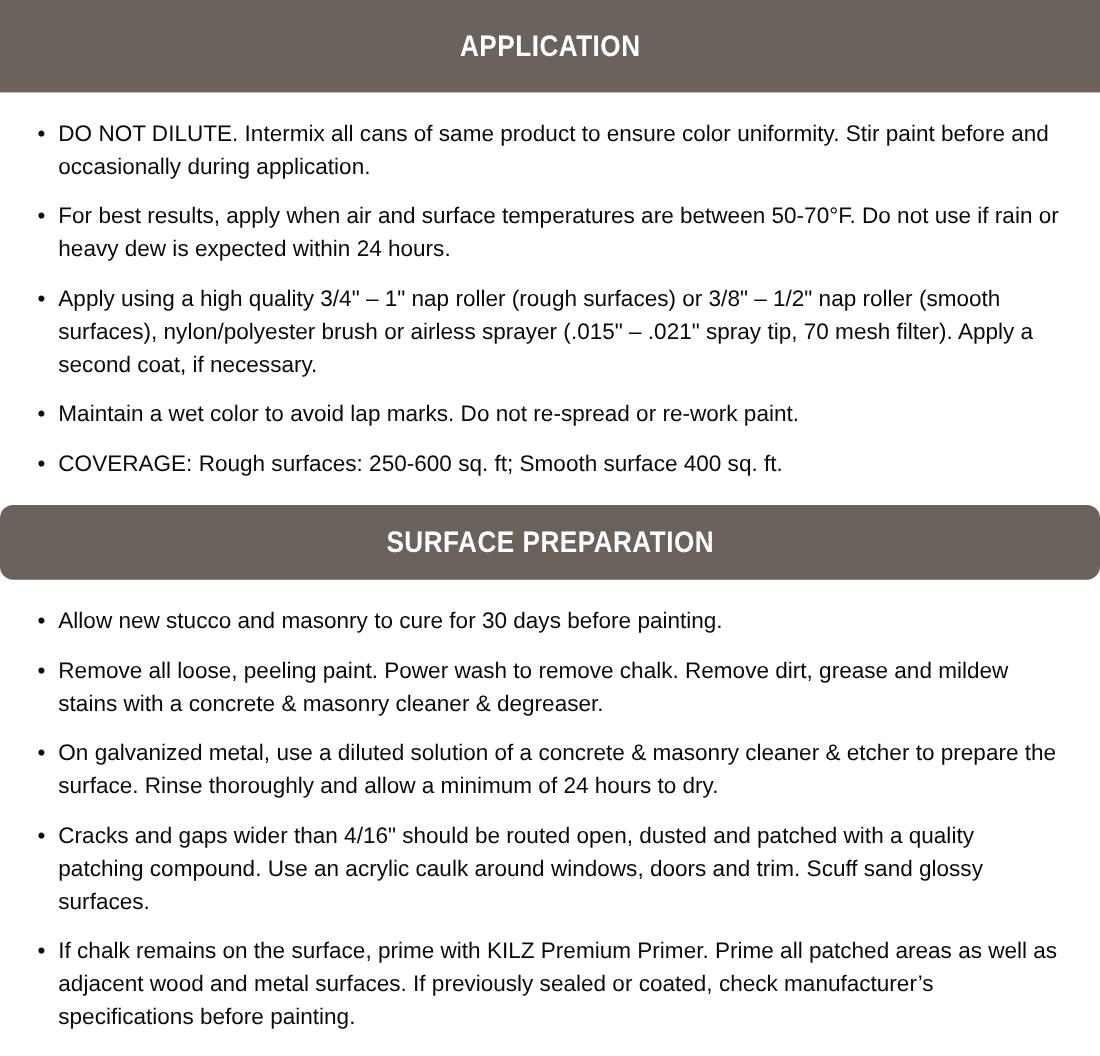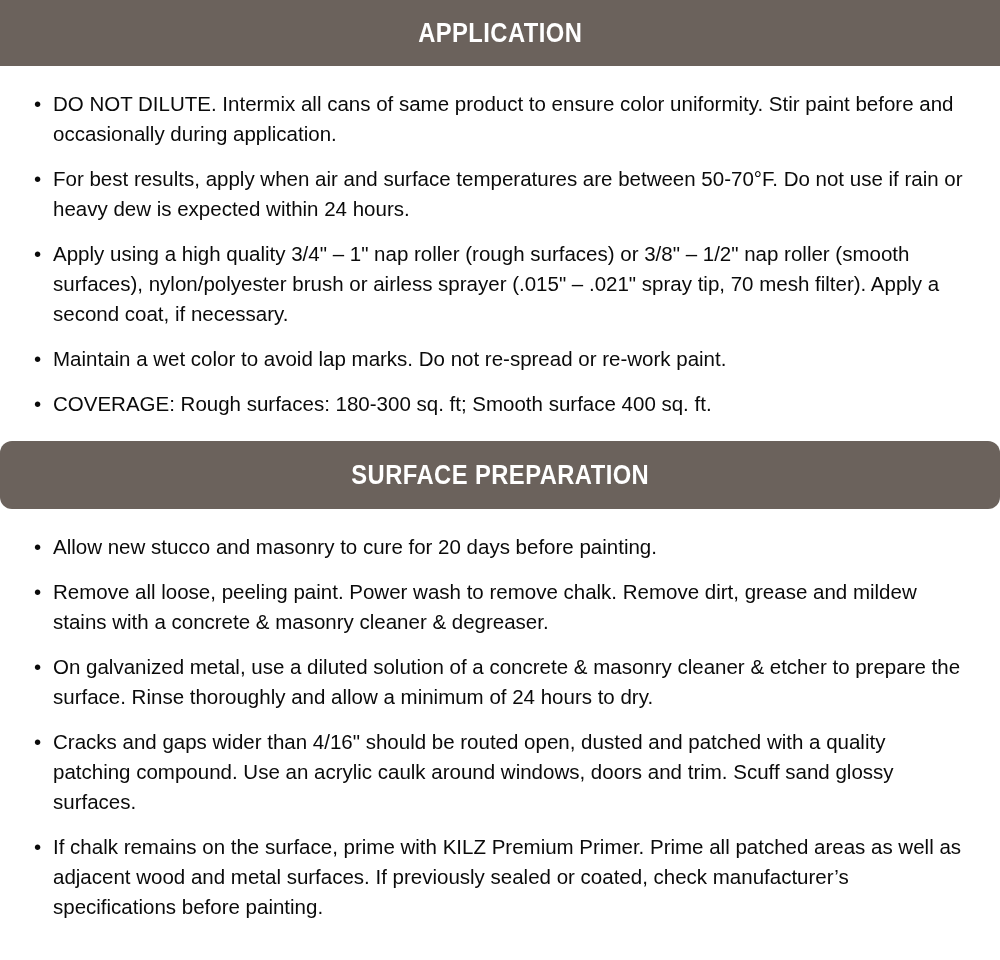--- a/index.html
+++ b/index.html
@@ -37,21 +37,21 @@
   .section-header .hdr-text {
     font-family: "Liberation Sans Narrow", "Liberation Sans", "DejaVu Sans Condensed", sans-serif;
     font-weight: bold;
     font-size: 27px;
     line-height: 1;
     transform: scaleX(0.88);
     transform-origin: center center;
     display: inline-block;
     white-space: nowrap;
   }
-  .hdr-application { height: 66px; }
+  .hdr-application { height: 84px; }
   .hdr-surface { height: 68px; border-radius: 12px; }
 
   
   .section-body {
     box-sizing: border-box;
     padding: 0 34px 0 34px;
   }
   .bullet-list {
     list-style: none;
     margin: 0;
@@ -111,36 +111,36 @@
       <li class="bullet-item">
         <span class="dot">•</span>
         <span class="btext">Apply using a high quality 3/4" – 1" nap roller (rough surfaces) or 3/8" – 1/2" nap roller (smooth surfaces), nylon/polyester brush or airless sprayer (.015" – .021" spray tip, 70 mesh filter). Apply a second coat, if necessary.</span>
       </li>
       <li class="bullet-item">
         <span class="dot">•</span>
         <span class="btext">Maintain a wet color to avoid lap marks. Do not re-spread or re-work paint.</span>
       </li>
       <li class="bullet-item">
         <span class="dot">•</span>
-        <span class="btext">COVERAGE: Rough surfaces: 180-300 sq. ft; Smooth surface 400 sq. ft.</span>
+        <span class="btext">COVERAGE: Rough surfaces: 250-600 sq. ft; Smooth surface 400 sq. ft.</span>
       </li>
     </ul>
   </div>
 
   <div class="gap-between"></div>
 
   <div class="section-header hdr-surface">
     <span class="hdr-text">SURFACE PREPARATION</span>
   </div>
 
   <div class="section-body body-surface">
     <ul class="bullet-list" id="prep-list">
       <li class="bullet-item">
         <span class="dot">•</span>
-        <span class="btext">Allow new stucco and masonry to cure for 20 days before painting.</span>
+        <span class="btext">Allow new stucco and masonry to cure for 30 days before painting.</span>
       </li>
       <li class="bullet-item">
         <span class="dot">•</span>
         <span class="btext">Remove all loose, peeling paint. Power wash to remove chalk. Remove dirt, grease and mildew stains with a concrete &amp; masonry cleaner &amp; degreaser.</span>
       </li>
       <li class="bullet-item">
         <span class="dot">•</span>
         <span class="btext">On galvanized metal, use a diluted solution of a concrete &amp; masonry cleaner &amp; etcher to prepare the surface. Rinse thoroughly and allow a minimum of 24 hours to dry.</span>
       </li>
       <li class="bullet-item">

